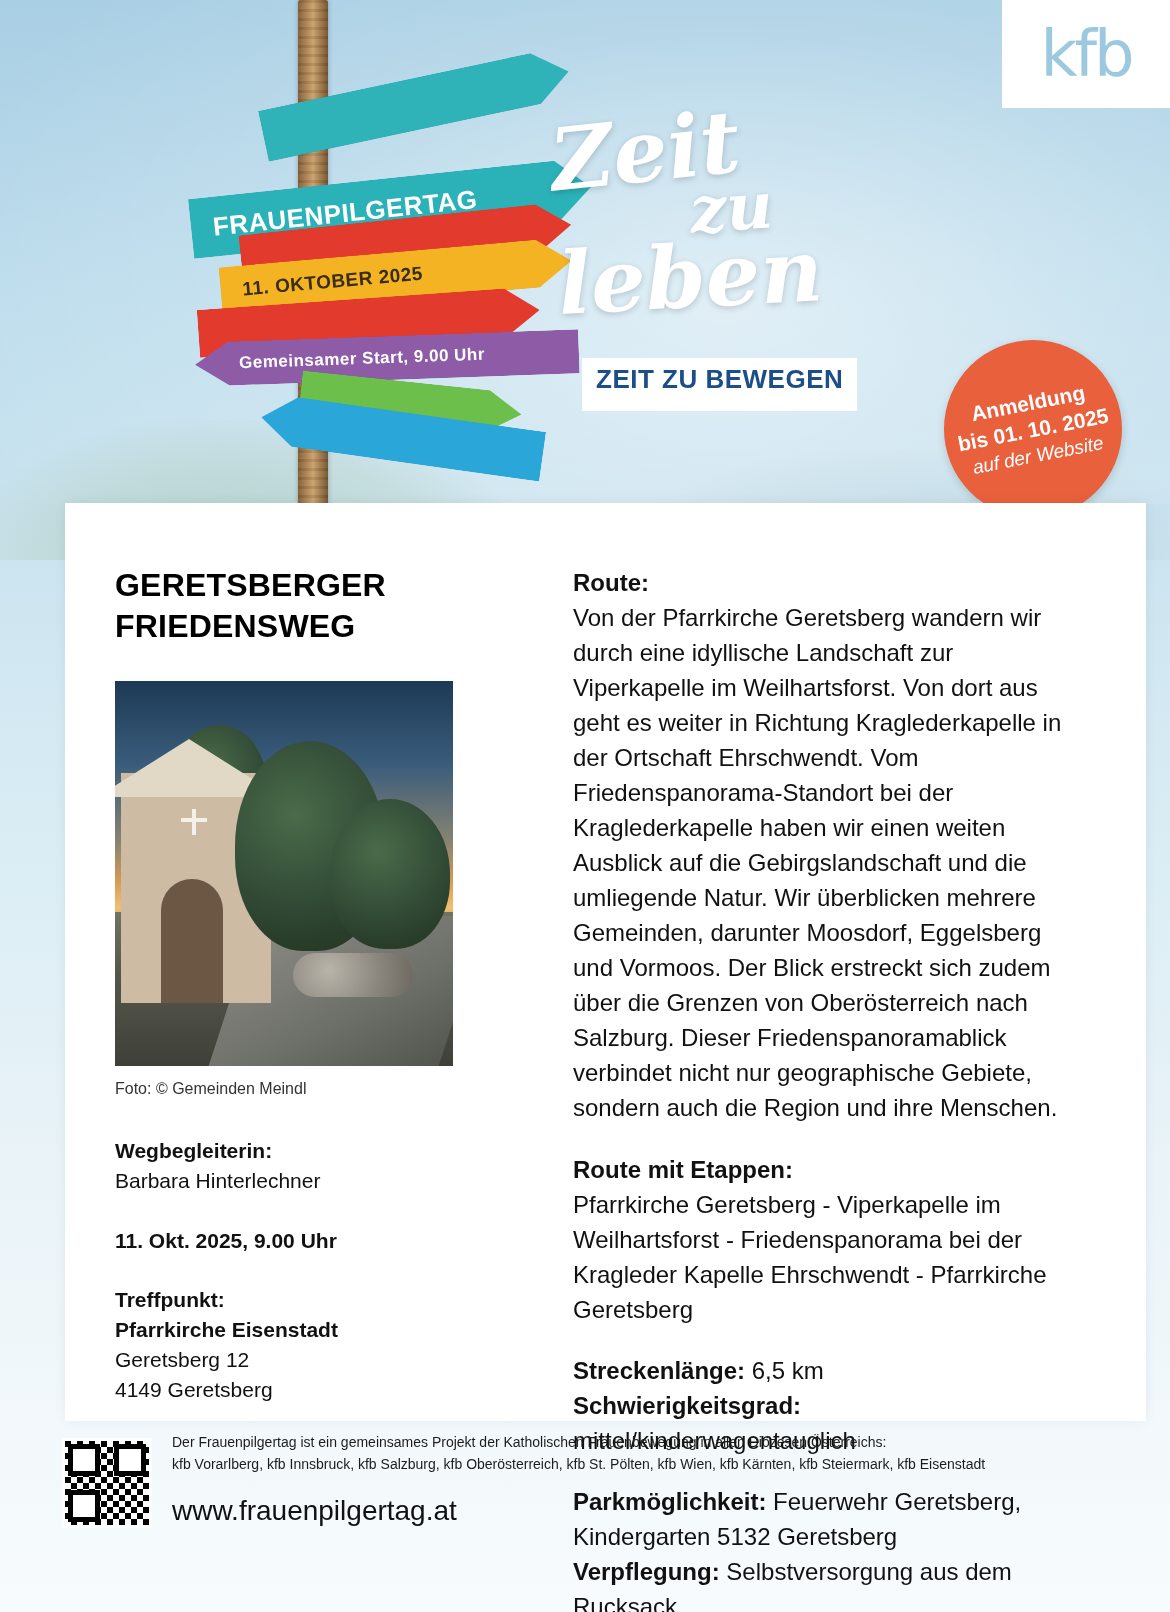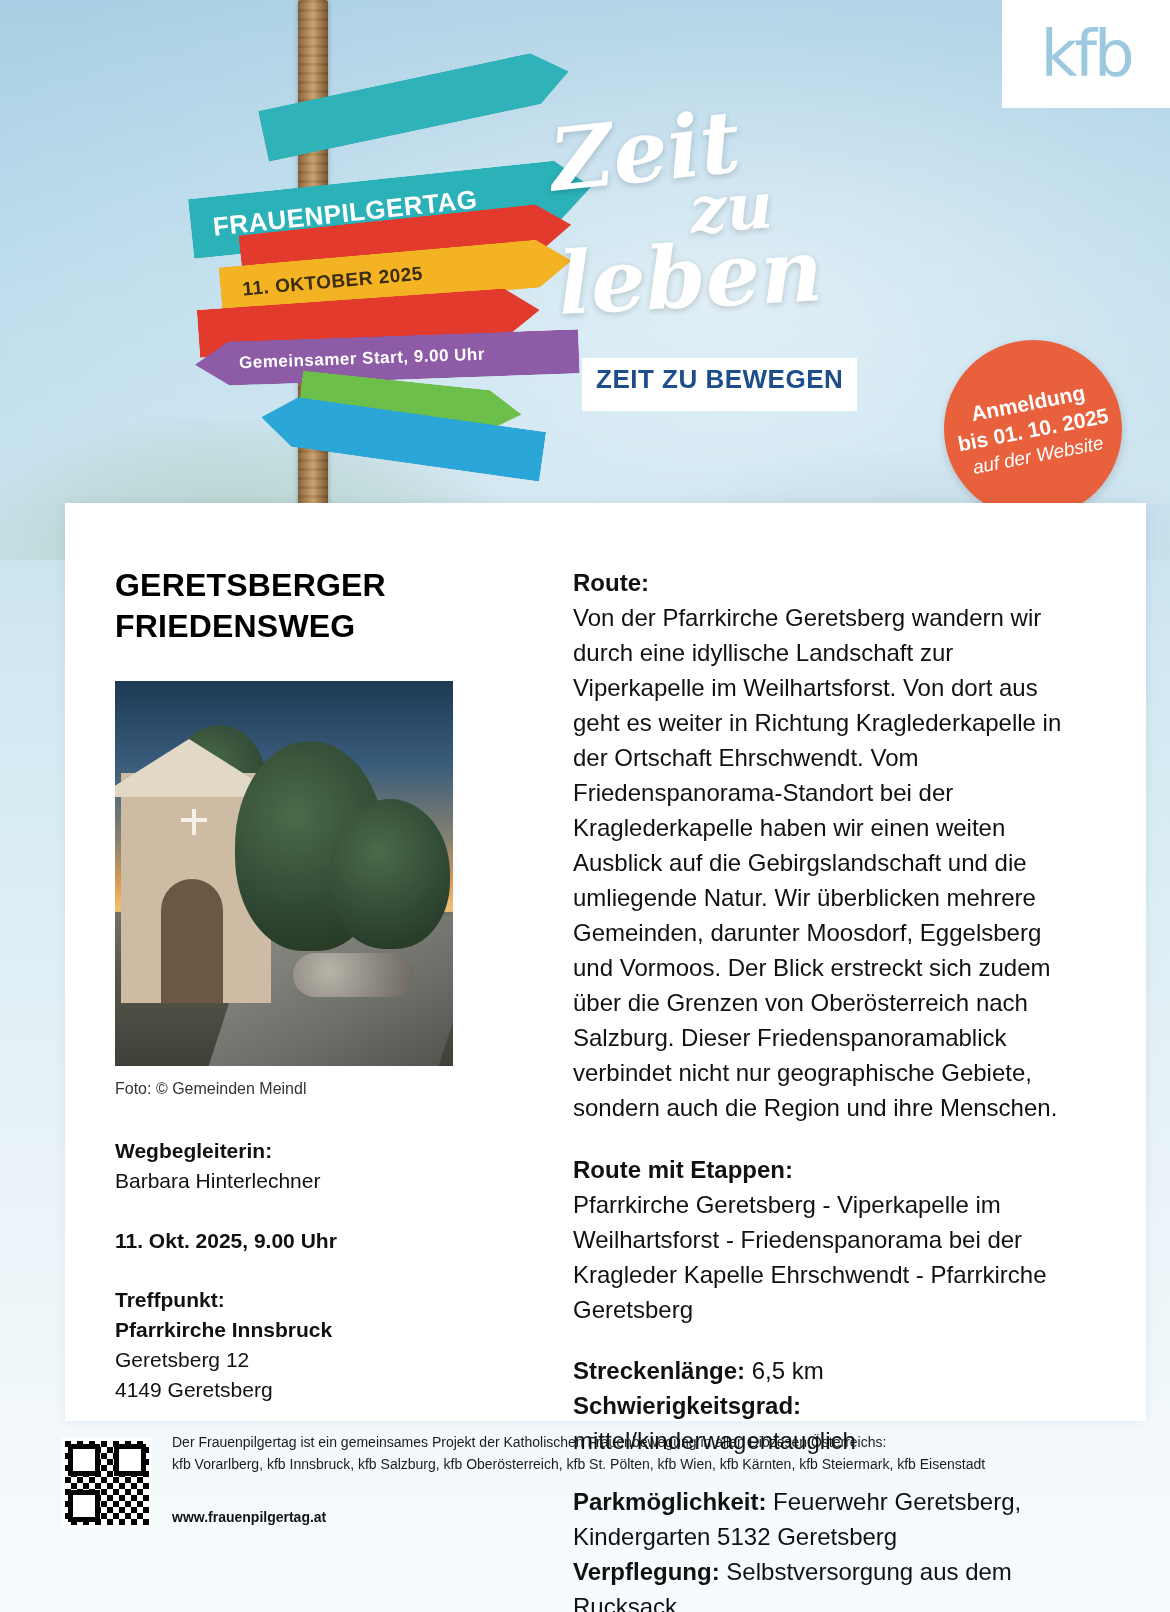--- a/index.html
+++ b/index.html
@@ -393,23 +393,23 @@
     top: 0;
     width: 900px;
   }
   .footer-text .l1,
   .footer-text .l2 {
     font-size: 14px;
     color: #1c1c1c;
     line-height: 1.55;
   }
   .footer-text .url {
-    margin-top: 34px;
-    font-size: 14px;
-    font-weight: bold;
+    margin-top: 20px;
+    font-size: 28px;
+    font-weight: normal;
     color: #111111;
   }
 </style>
 </head>
 <body>
 
 <div class="poster">
 
   <div class="hero">
     <div class="sky-glow"></div>
@@ -476,21 +476,21 @@
         </div>
         <div class="photo-credit">Foto: © Gemeinden Meindl</div>
 
         <div class="left-block">
           <p class="b">Wegbegleiterin:</p>
           <p>Barbara Hinterlechner</p>
           <div class="gap-28"></div>
           <p class="b">11. Okt. 2025, 9.00 Uhr</p>
           <div class="gap-28"></div>
           <p class="b">Treffpunkt:</p>
-          <p class="b">Pfarrkirche Innsbruck</p>
+          <p class="b">Pfarrkirche Eisenstadt</p>
           <p>Geretsberg 12</p>
           <p>4149 Geretsberg</p>
         </div>
       </div>
 
       <div class="col-right">
         <div class="blk">
           <p class="label">Route:</p>
           <p>Von der Pfarrkirche Geretsberg wandern wir durch eine idyllische Landschaft zur Viperkapelle im Weilhartsforst. Von dort aus geht es weiter in Richtung Kraglederkapelle in der Ortschaft Ehrschwendt. Vom Friedenspanorama-Standort bei der Kraglederkapelle haben wir einen weiten Ausblick auf die Gebirgslandschaft und die umliegende Natur. Wir überblicken mehrere Gemeinden, darunter Moosdorf, Eggelsberg und Vormoos. Der Blick erstreckt sich zudem über die Grenzen von Oberösterreich nach Salzburg. Dieser Friedenspanoramablick verbindet nicht nur geographische Gebiete, sondern auch die Region und ihre Menschen.</p>
         </div>

